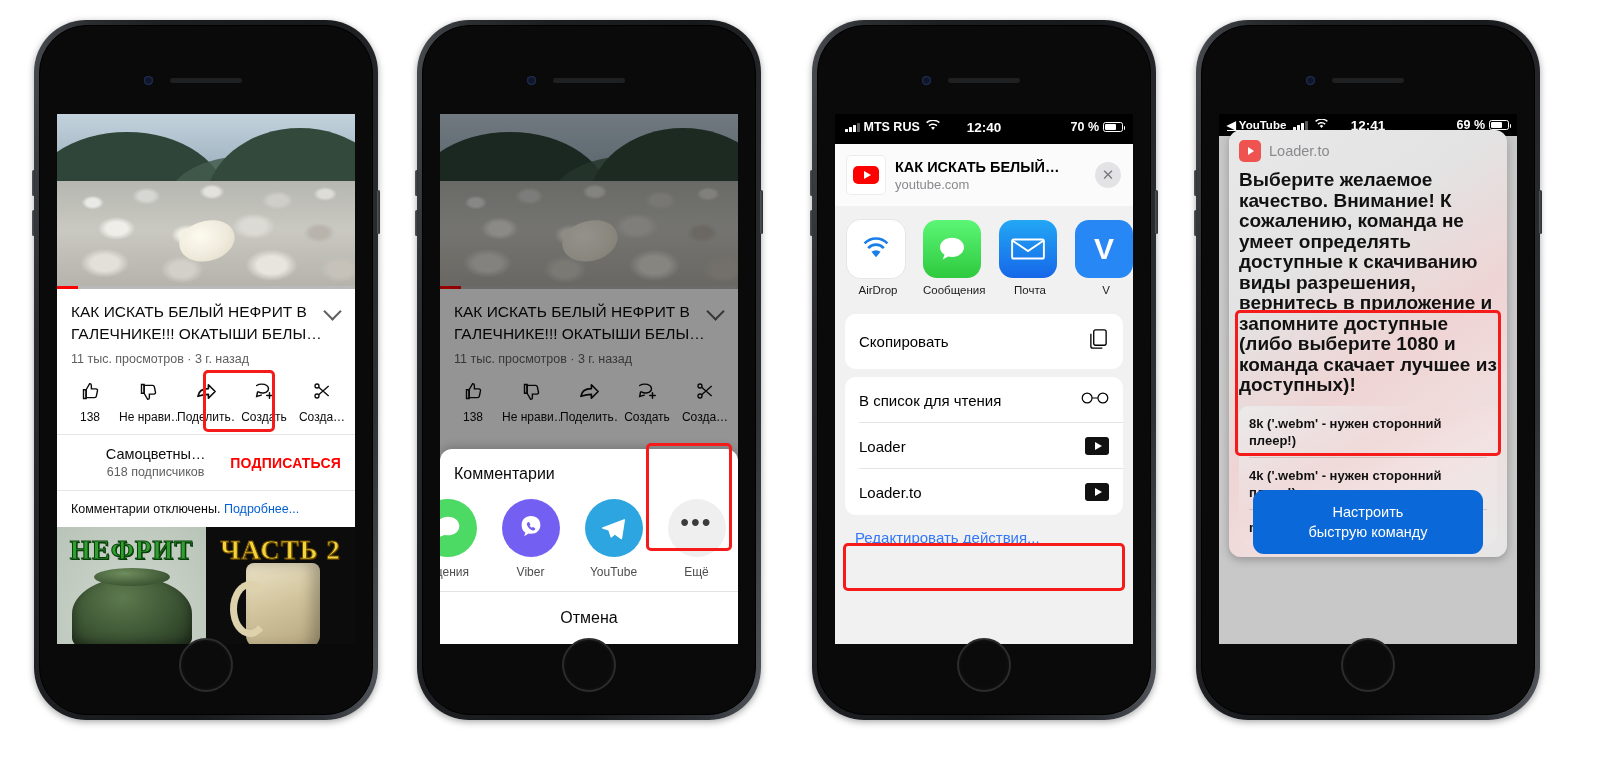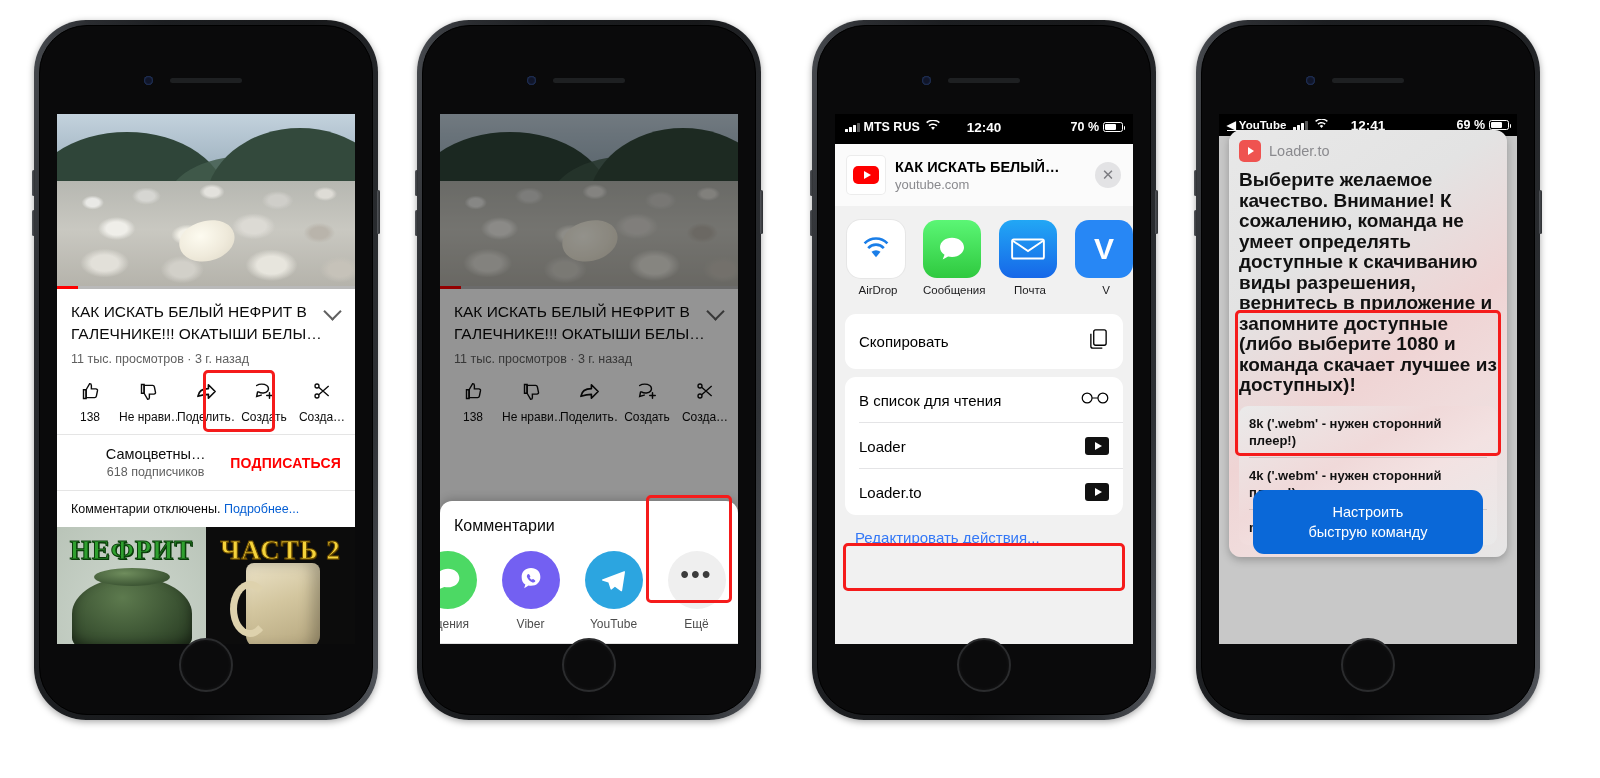--- a/index.html
+++ b/index.html
@@ -490,20 +490,21 @@
               </div>
               <div class="share-lbl">YouTube</div>
             </div>
             <div class="share-app">
               <div class="share-circle" style="background:#efefef; font-size:25px; color:#3c3c3c; letter-spacing:2px; padding-bottom:12px;">•••</div>
               <div class="share-lbl">Ещё</div>
             </div>
             <div class="redbox" style="right:6px; top:-6px; width:86px; height:108px;"></div>
           </div>
           <div class="share-cancel-sep"></div>
+          <div class="share-cancel">Отмена</div>
         </div>
       </div>
       <div class="homebtn"></div>
     </div>
   </div>
 
   <div class="phone" style="left:812px; top:20px;">
     <div class="side-btn" style="left:-2px; top:150px; height:26px;"></div>
     <div class="side-btn" style="left:-2px; top:190px; height:26px;"></div>
     <div class="side-btn" style="right:-2px; top:170px; height:44px;"></div>

